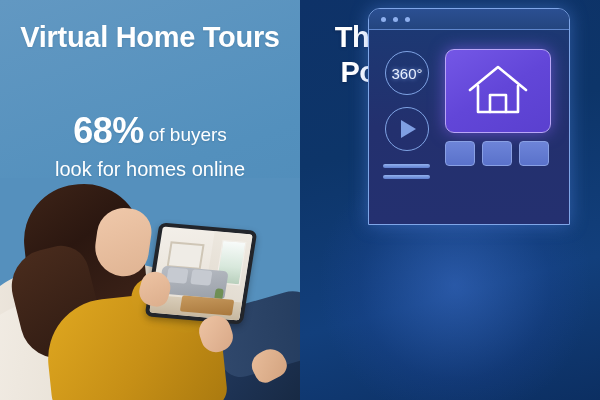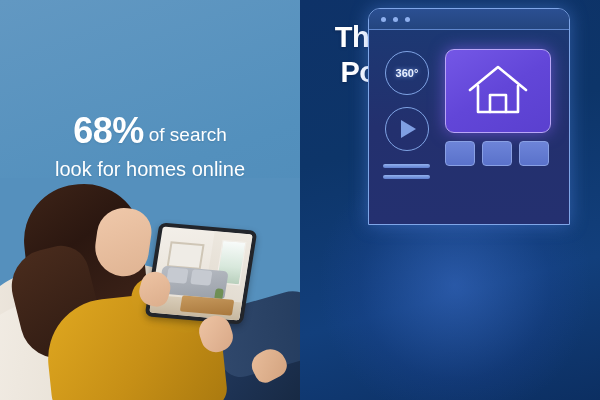--- a/index.html
+++ b/index.html
@@ -289,22 +289,22 @@
   .dot.d2 { left: 24px; }
   .dot.d3 { left: 36px; }
 
   .badge360 {
     position: absolute;
     left: 16px; top: 42px;
     width: 42px; height: 42px;
     border: 1.5px solid #7fa3e4;
     border-radius: 50%;
     color: #eaf1ff;
-    font-size: 11px;
-    font-weight: bold;
+    font-size: 15px;
+    font-weight: normal;
     display: flex;
     align-items: center;
     justify-content: center;
     text-shadow: 0 0 4px rgba(140,180,255,0.8);
   }
   .playbtn {
     position: absolute;
     left: 16px; top: 98px;
     width: 42px; height: 42px;
     border: 1.5px solid #7fa3e4;
@@ -355,23 +355,24 @@
   .thumb.t3 { left: 150px; }
 </style>
 </head>
 <body>
 
 <div id="infographic">
 
   <div class="panel-left">
     <div class="wash"></div>
 
+    <div class="headline-left">Virtual Home Tours</div>
 
     <div class="stat-left">
-      <span class="big">68%</span><span class="small">of search</span>
+      <span class="big">68%</span><span class="small">of buyers</span>
       <span class="sub">look for homes online</span>
     </div>
 
     <div class="photo">
       <div class="ph-wallblue"></div>
       <div class="ph-couch"></div>
       <div class="ph-cushion"></div>
       <div class="ph-couch2"></div>
       <div class="ph-jeans"></div>
       <div class="ph-jeans2"></div>

